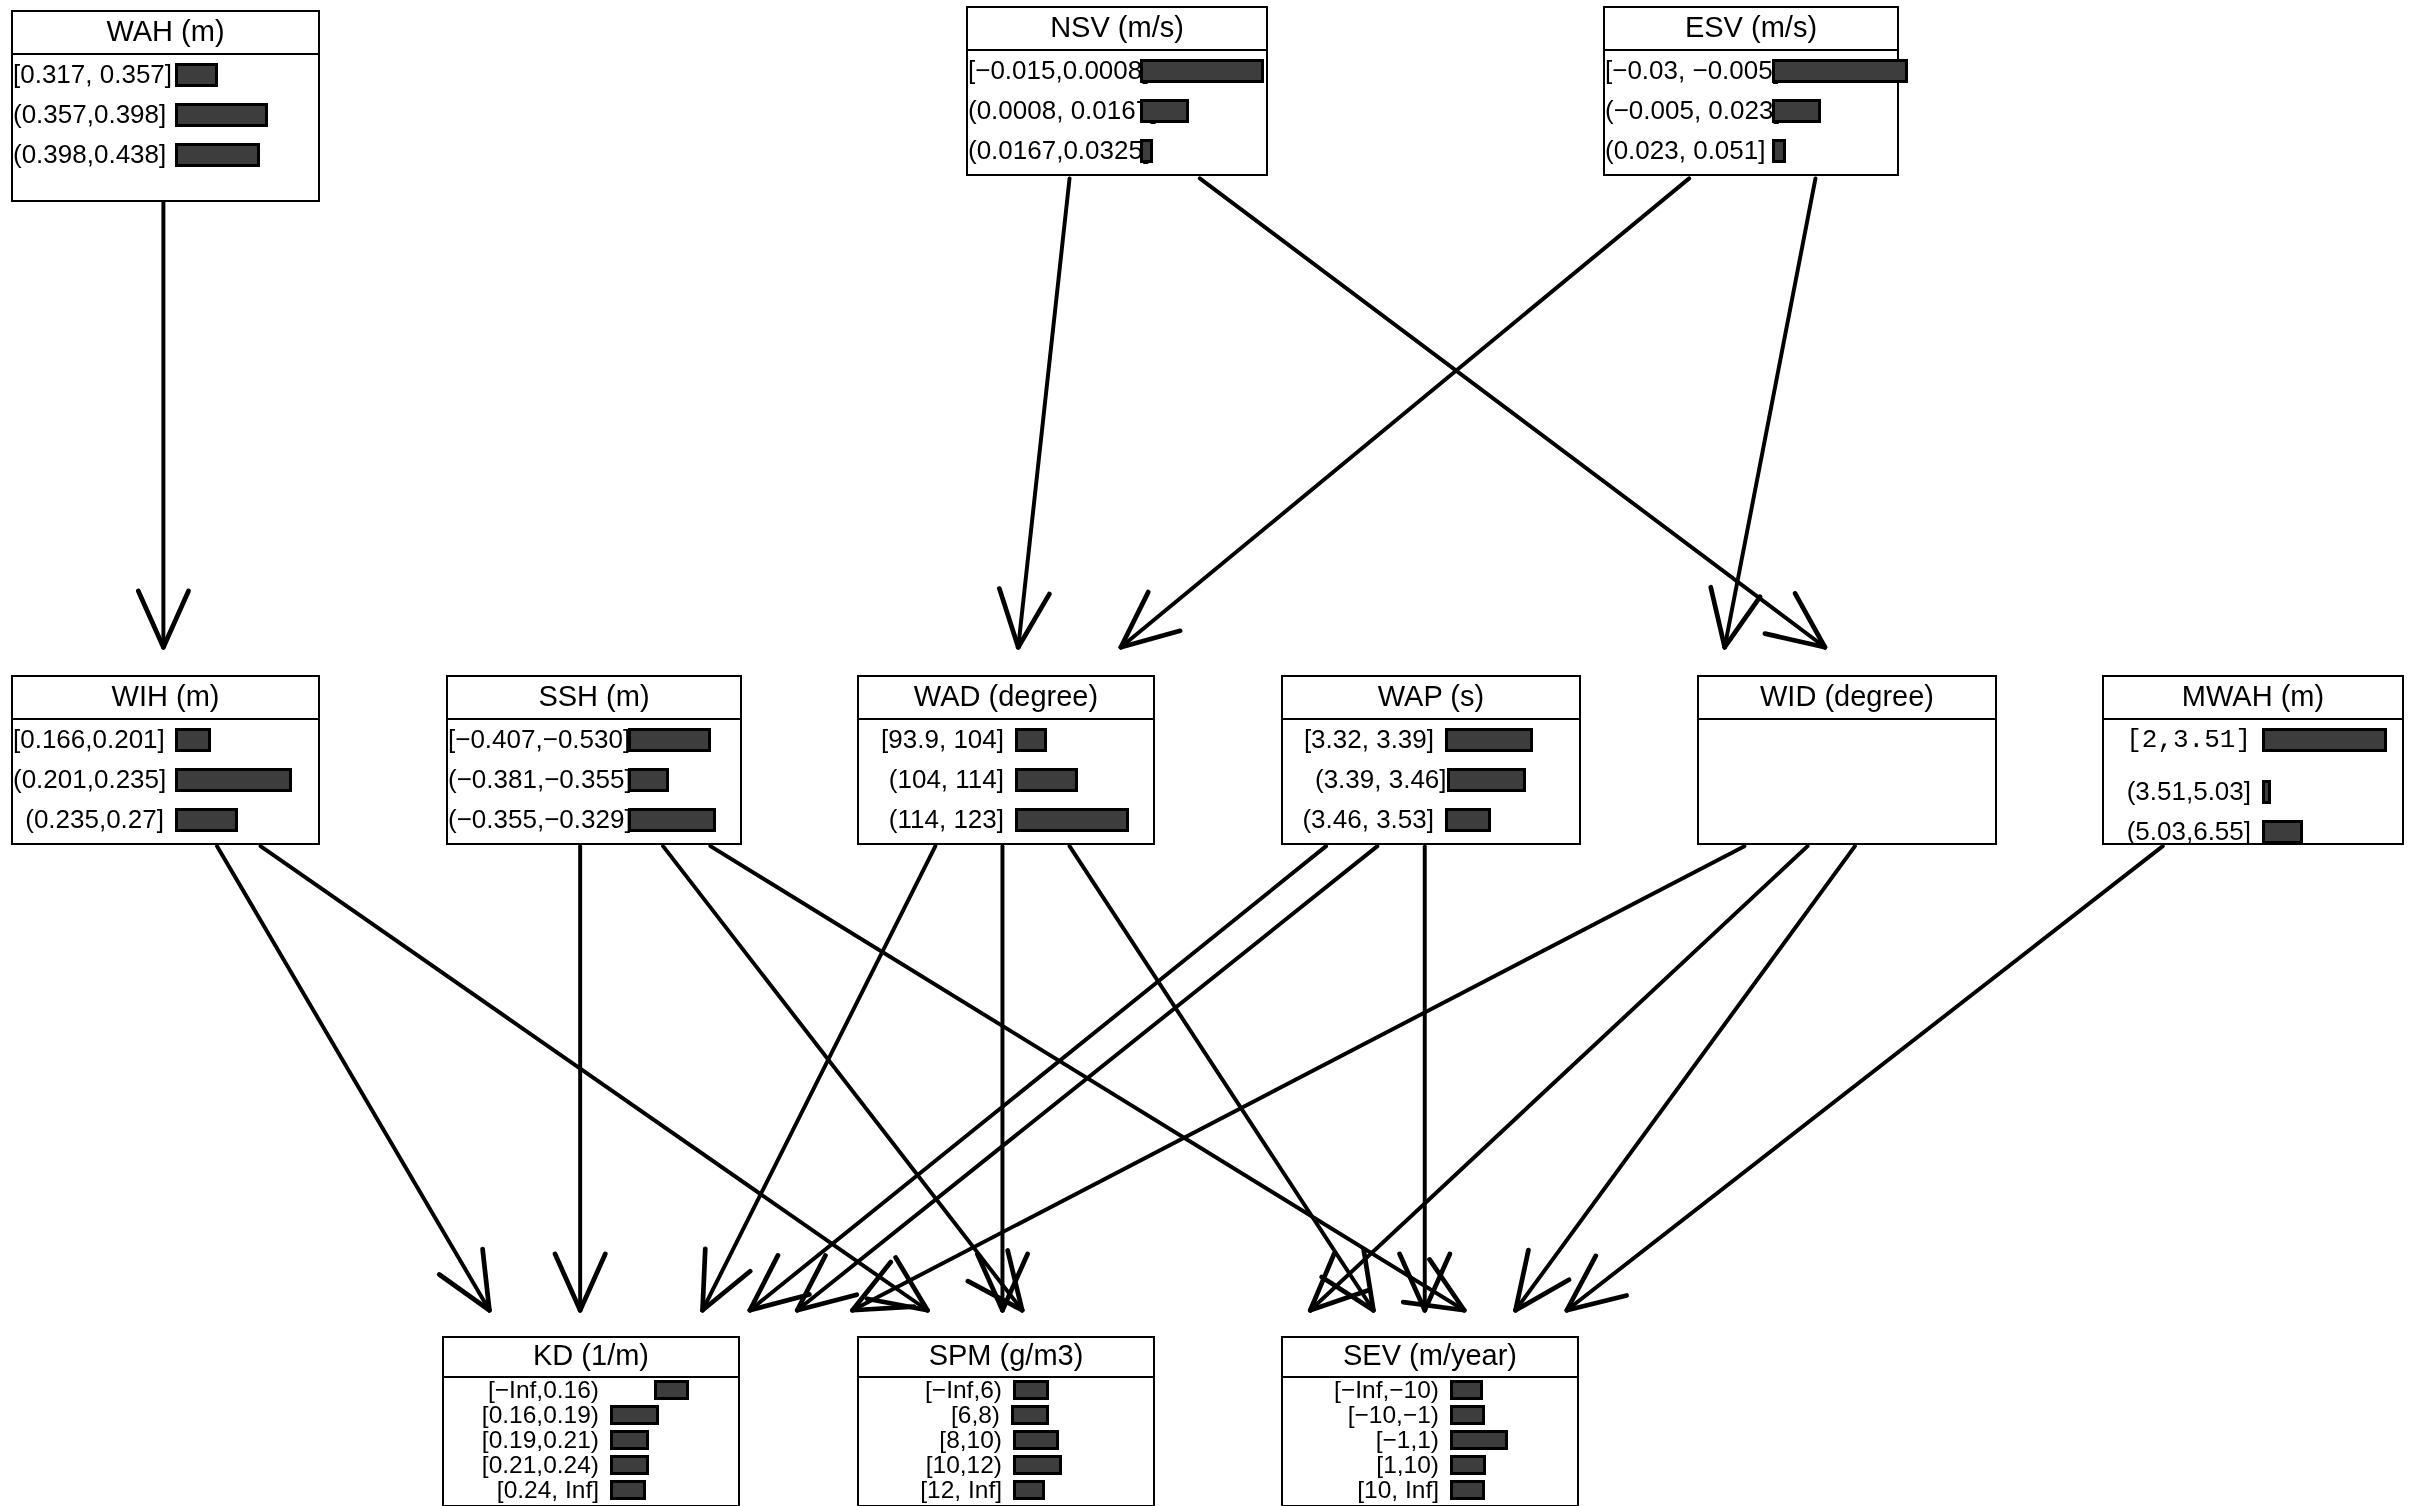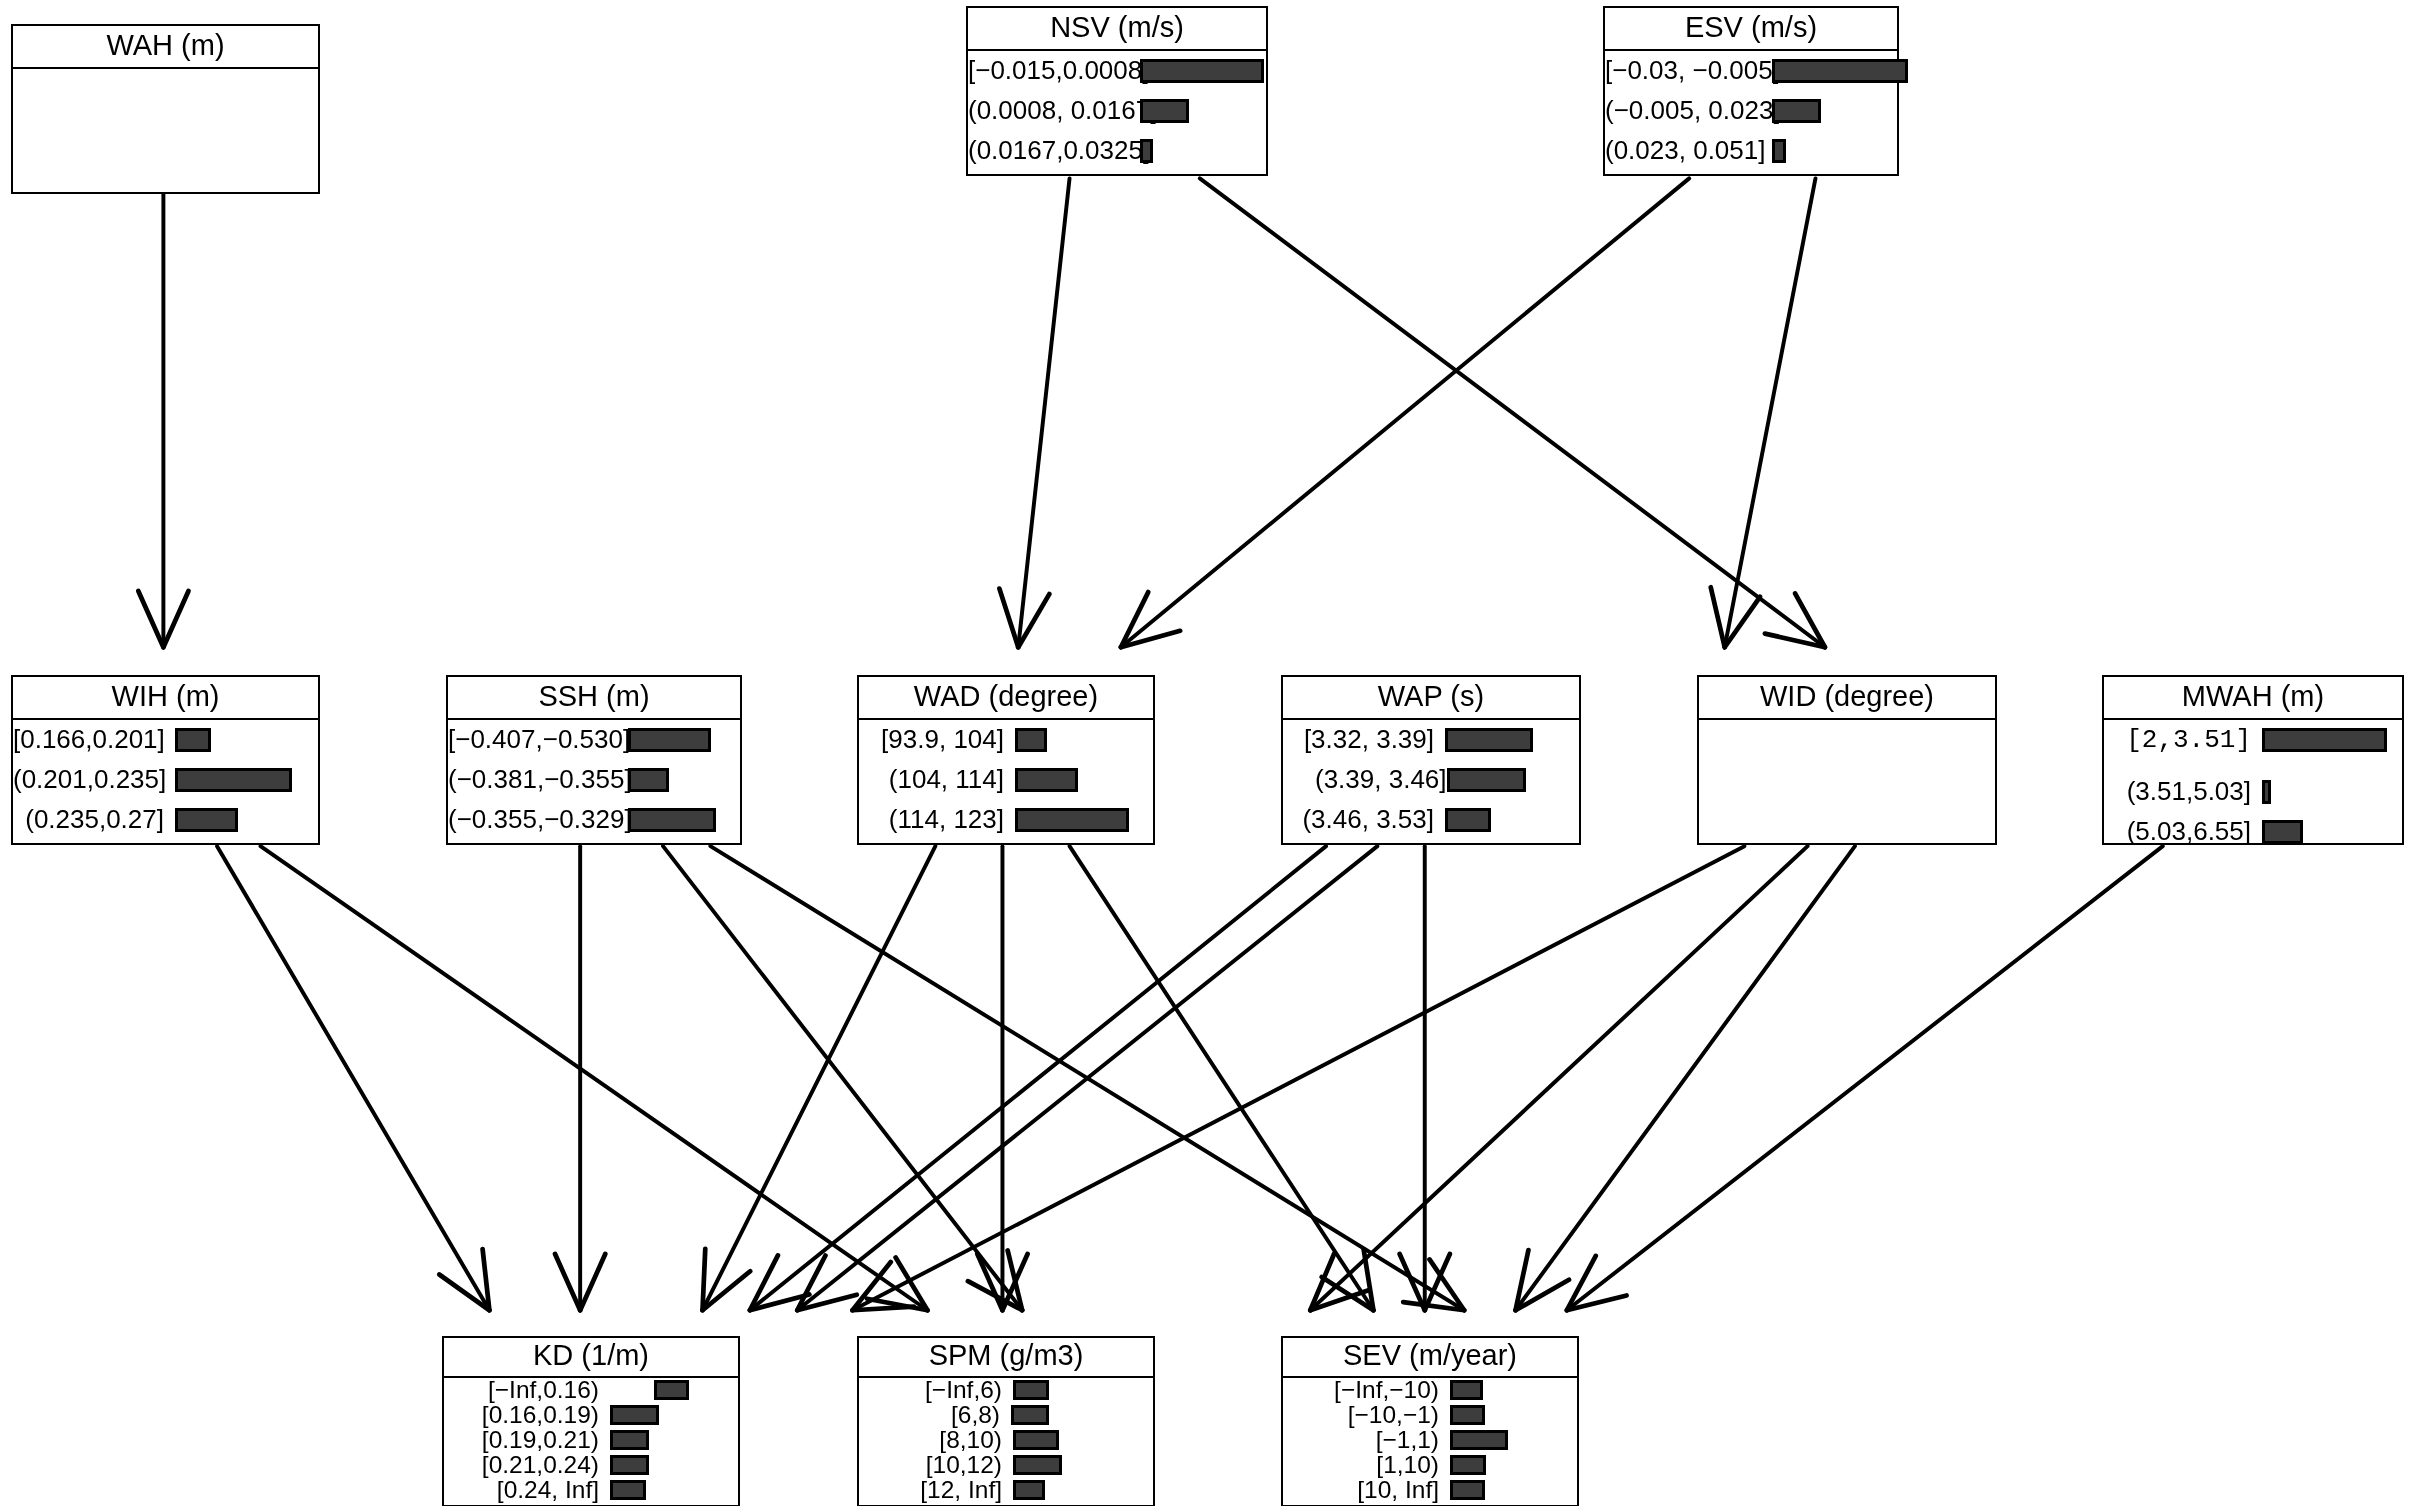--- a/index.html
+++ b/index.html
@@ -83,22 +83,42 @@
         <line x1="1080" y1="1660" x2="1128.4979253496067" y2="1598.9103017131042"></line>
         <line x1="1660" y1="1660" x2="1733.7677885688033" y2="1634.6560979786395"></line>
         <line x1="1660" y1="1660" x2="1690.365094340776" y2="1588.153211305753"></line>
         <line x1="1920" y1="1660" x2="1987.7140706900911" y2="1621.2856017665606"></line>
         <line x1="1920" y1="1660" x2="1936.3682146836836" y2="1583.736761489766"></line>
         <line x1="1985" y1="1660" x2="2060.733018409259" y2="1641.3315795359429"></line>
         <line x1="1985" y1="1660" x2="2021.6476636176526" y2="1591.1454522099855"></line>
       </g>
   </svg>
   <div id="nodes-layer">
-      <div class="node tier1" style="left: 11px; top: 24px; width: 309px; height: 170px;">
+      <div class="node tier1" style="left: 11px; top: 10px; width: 309px; height: 192px;">
         <div class="node-title">WAH (m)</div>
+        <div class="node-body" style="height: 121px;">
+          <div class="row" style="height: 40px;">
+            <div class="lab" style="width: 162px;">[0.317, 0.357]</div>
+            <div class="barwrap">
+              <div class="bar" style="width: 43px; background: rgb(61, 61, 61);"></div>
+            </div>
+          </div>
+          <div class="row" style="height: 40px;">
+            <div class="lab" style="width: 162px;">(0.357,0.398]</div>
+            <div class="barwrap">
+              <div class="bar" style="width: 93px; background: rgb(61, 61, 61);"></div>
+            </div>
+          </div>
+          <div class="row" style="height: 40px;">
+            <div class="lab" style="width: 162px;">(0.398,0.438]</div>
+            <div class="barwrap">
+              <div class="bar" style="width: 85px; background: rgb(61, 61, 61);"></div>
+            </div>
+          </div>
+        </div>
       </div>
       <div class="node tier1" style="left: 966px; top: 6.3px; width: 302px; height: 170px;">
         <div class="node-title">NSV (m/s)</div>
         <div class="node-body" style="height: 121px;">
           <div class="row" style="height: 40px;">
             <div class="lab" style="width: 172px;">[−0.015,0.0008]</div>
             <div class="barwrap">
               <div class="bar" style="width: 124px; background: rgb(61, 61, 61);"></div>
             </div>
           </div>

